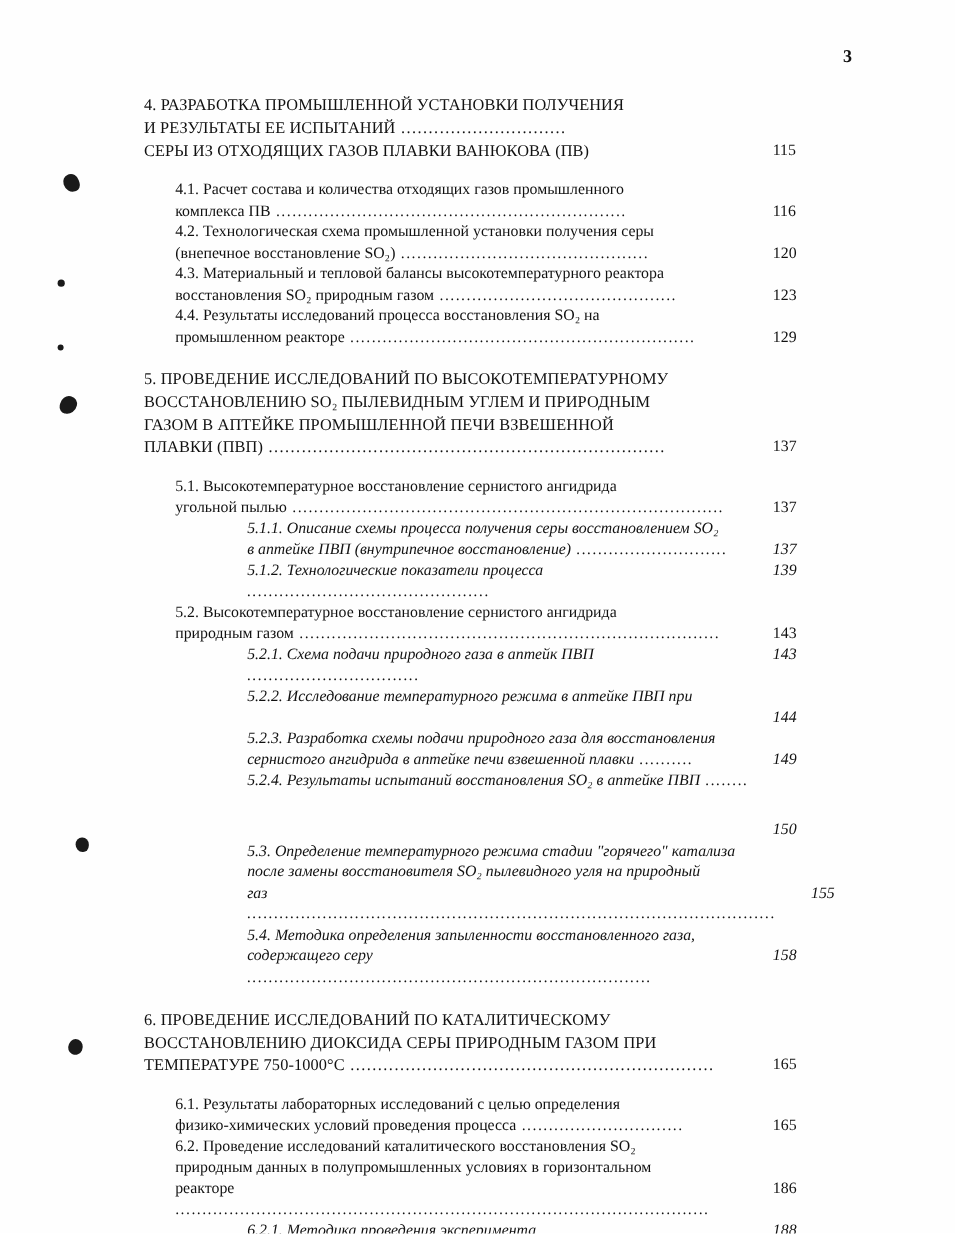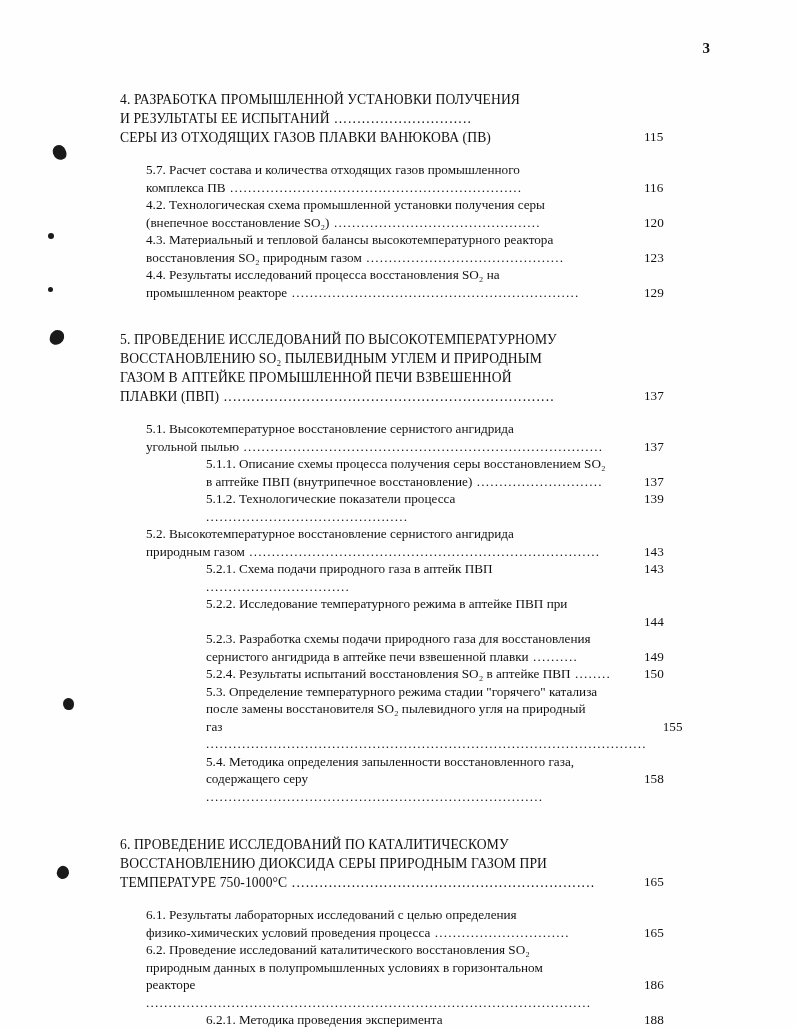--- a/index.html
+++ b/index.html
@@ -47,31 +47,31 @@
     padding-right: 6px;
   }
   .entry-page {
     flex: 0 0 46px;
     text-align: left;
     font-size: 13.2px;
     line-height: 17.5px;
     padding-left: 10px;
   }
   .chapter {
-    margin-top: 12px;
+    margin-top: 0px;
   }
   .chapter .entry-text {
     font-size: 13.6px;
     line-height: 19px;
     font-weight: normal;
     letter-spacing: 0.1px;
   }
   .lvl1 { padding-left: 0px; }
   .lvl2 { padding-left: 26px; }
-  .lvl4 { padding-left: 86px; }
+  .lvl4 { padding-left: 86px; font-style: italic; }
   .dotline {
     letter-spacing: 1.2px;
   }
   
   .blot {
     position: absolute;
     background: #1a1a1a;
     border-radius: 50%;
   }
   .b1 { left: 53px; top: 145px; width: 13px; height: 15px; transform: rotate(-18deg); border-radius: 48% 52% 40% 60%; }
@@ -100,21 +100,21 @@
         <div class="entry-text">
           <div>4. РАЗРАБОТКА ПРОМЫШЛЕННОЙ УСТАНОВКИ ПОЛУЧЕНИЯ</div>
           <div>И РЕЗУЛЬТАТЫ ЕЕ ИСПЫТАНИЙ<span class="dotline"> ..............................</span></div>
           <div>СЕРЫ ИЗ ОТХОДЯЩИХ ГАЗОВ ПЛАВКИ ВАНЮКОВА (ПВ)</div>
         </div>
         <div class="entry-page" style="padding-top: 38px;">115</div>
       </div>
       <div style="height: 14px;"></div>
       <div class="entry lvl2">
         <div class="entry-text">
-          <div>5.7. Расчет состава и количества отходящих газов промышленного</div>
+          <div>4.1. Расчет состава и количества отходящих газов промышленного</div>
           <div>комплекса ПВ<span class="dotline"> .................................................................</span></div>
         </div>
         <div class="entry-page" style="padding-top: 17.5px;">116</div>
       </div>
       <div class="entry lvl2">
         <div class="entry-text">
           <div>4.2. Технологическая схема промышленной установки получения серы</div>
           <div>(внепечное восстановление SO₂)<span class="dotline"> ..............................................</span></div>
         </div>
         <div class="entry-page" style="padding-top: 17.5px;">120</div>
@@ -187,29 +187,29 @@
         <div class="entry-text">
           <div>5.2.3. Разработка схемы подачи природного газа для восстановления</div>
           <div>сернистого ангидрида в аптейке печи взвешенной плавки<span class="dotline"> ..........</span></div>
         </div>
         <div class="entry-page" style="padding-top: 17.5px;">149</div>
       </div>
       <div class="entry lvl4">
         <div class="entry-text">
           <div>5.2.4. Результаты испытаний восстановления SO₂ в аптейке ПВП<span class="dotline"> ........</span></div>
         </div>
-        <div class="entry-page" style="padding-top: 0px;">150</div>
+        <div class="entry-page" style="padding-top: 0px; margin-top: 41px;">150</div>
       </div>
       <div class="entry lvl4">
         <div class="entry-text">
           <div>5.3. Определение температурного режима стадии "горячего" катализа</div>
           <div>после замены восстановителя SO₂ пылевидного угля на природный</div>
           <div>газ<span class="dotline"> ..................................................................................................</span></div>
         </div>
-        <div class="entry-page" style="padding-top: 35px;">155</div>
+        <div class="entry-page" style="padding-top: 35px; text-align: center;">155</div>
       </div>
       <div class="entry lvl4">
         <div class="entry-text">
           <div>5.4. Методика определения запыленности восстановленного газа,</div>
           <div>содержащего серу<span class="dotline"> ...........................................................................</span></div>
         </div>
         <div class="entry-page" style="padding-top: 17.5px;">158</div>
       </div>
       <div style="height: 18px;"></div>
       <div class="entry chapter lvl1">

